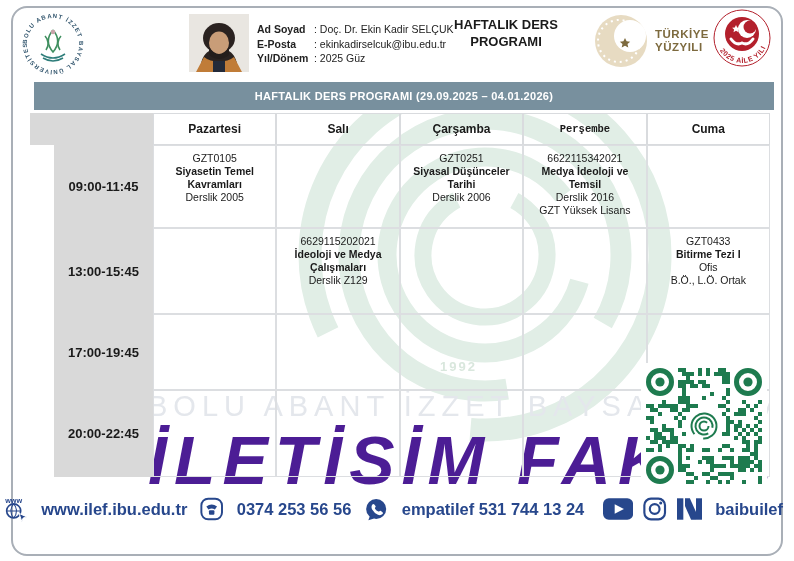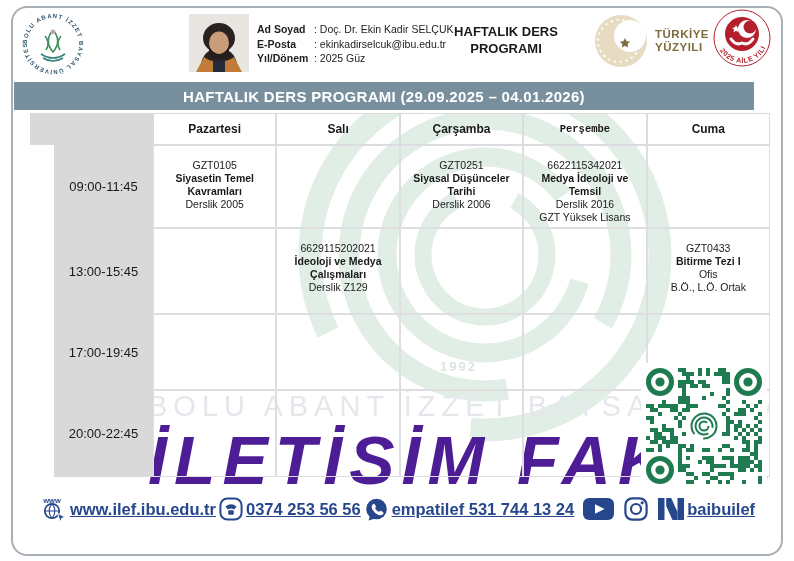--- a/index.html
+++ b/index.html
@@ -8,59 +8,59 @@
   .frame{position:absolute;left:11px;top:6px;width:768px;height:546px;
          border:2px solid #a9afb7;border-radius:16px;pointer-events:none;}
 
   
   .uni-seal{position:absolute;left:19px;top:10px;width:68px;height:68px;}
   .fac-logo{position:absolute;left:94px;top:12px;width:88px;height:64px;}
   .photo{position:absolute;left:189px;top:14px;width:60px;height:58px;overflow:hidden;}
   .info{position:absolute;left:257px;top:22px;font-size:10.5px;line-height:14.5px;color:#222;}
   .info .row{display:flex;}
   .info .lbl{font-weight:bold;width:57px;}
-  .doc-title{position:absolute;left:434px;top:23px;width:144px;text-align:center;
+  .doc-title{position:absolute;left:434px;top:16px;width:144px;text-align:center;
              font-weight:bold;font-size:13px;line-height:17px;}
   .ty-logo{position:absolute;left:592px;top:12px;display:flex;align-items:center;}
   .ty-text{margin-left:5px;font-weight:bold;font-size:11.5px;line-height:13px;
            color:#7d6a3e;letter-spacing:.5px;}
   .aile-logo{position:absolute;left:710px;top:8px;width:64px;height:70px;}
 
   
-  .titlebar{position:absolute;left:14px;top:82px;width:740px;height:28px;background:#78909e;
-            color:#fff;font-weight:bold;font-size:15px;letter-spacing:.3px;
+  .titlebar{position:absolute;left:34px;top:82px;width:740px;height:28px;background:#78909e;
+            color:#fff;font-weight:bold;font-size:11px;letter-spacing:.3px;
             display:flex;align-items:center;justify-content:center;}
 
   
   .tablewrap{position:absolute;left:30px;top:113px;width:740px;height:376px;overflow:hidden;}
   .wm-circles{position:absolute;left:255px;top:-58px;z-index:0;}
   .wm-year{position:absolute;left:410px;top:246px;z-index:0;font-size:13px;font-weight:bold;
            letter-spacing:2px;color:#d9e7dd;}
   .wm-line1{position:absolute;left:118px;top:277px;z-index:0;font-size:29px;letter-spacing:6px;
             color:#e4e7ec;white-space:nowrap;}
   .wm-line2{position:absolute;left:118px;top:308px;z-index:0;font-size:68px;font-weight:bold;
             letter-spacing:7px;color:#4c1d95;white-space:nowrap;font-style:italic;}
   .grid{position:relative;z-index:1;display:grid;width:740px;height:376px;
         grid-template-columns:123px 1fr 1fr 1fr 1fr 1fr;
         grid-template-rows:32px 83px 86px 76px 87px;gap:0;}
   .corner,.time{background:#d9d9d9;}
-  .time{display:flex;align-items:center;justify-content:center;font-weight:normal;font-size:13px;margin-left:24px;}
+  .time{display:flex;align-items:center;justify-content:center;font-weight:bold;font-size:13px;margin-left:24px;}
   .dayhdr{border:1px solid #d9dbde;display:flex;align-items:center;justify-content:center;
           font-weight:bold;font-size:12px;}
   .dayhdr.small{font-size:10.5px;font-family:Liberation Mono, monospace;}
-  .course{border:1px solid #dcdee1;padding-top:13px;text-align:center;font-size:10.5px;
+  .course{border:1px solid #dcdee1;padding-top:6px;text-align:center;font-size:10.5px;
           line-height:13px;}
   .course .cname{font-weight:bold;max-width:114px;margin:0 auto;}
   .qr{position:absolute;left:641px;top:363px;width:126px;height:126px;background:#fff;z-index:3;
       display:flex;align-items:center;justify-content:center;}
 
   
   .footer{position:absolute;left:0;top:496px;width:794px;display:flex;align-items:center;
           justify-content:center;color:#27478c;font-weight:bold;font-size:16.5px;}
-  .footer .txt{margin:0 1px;white-space:nowrap;text-decoration:underline;}
+  .footer .txt{margin:0 11px;white-space:nowrap;}
   .footer .ic{display:block;margin:0 2px;}
   .footer .gap{margin-left:8px;}
 </style>
 </head>
 <body>
 
 <div class="page">
   <div class="frame"></div>
 
   <div class="uni-seal">

